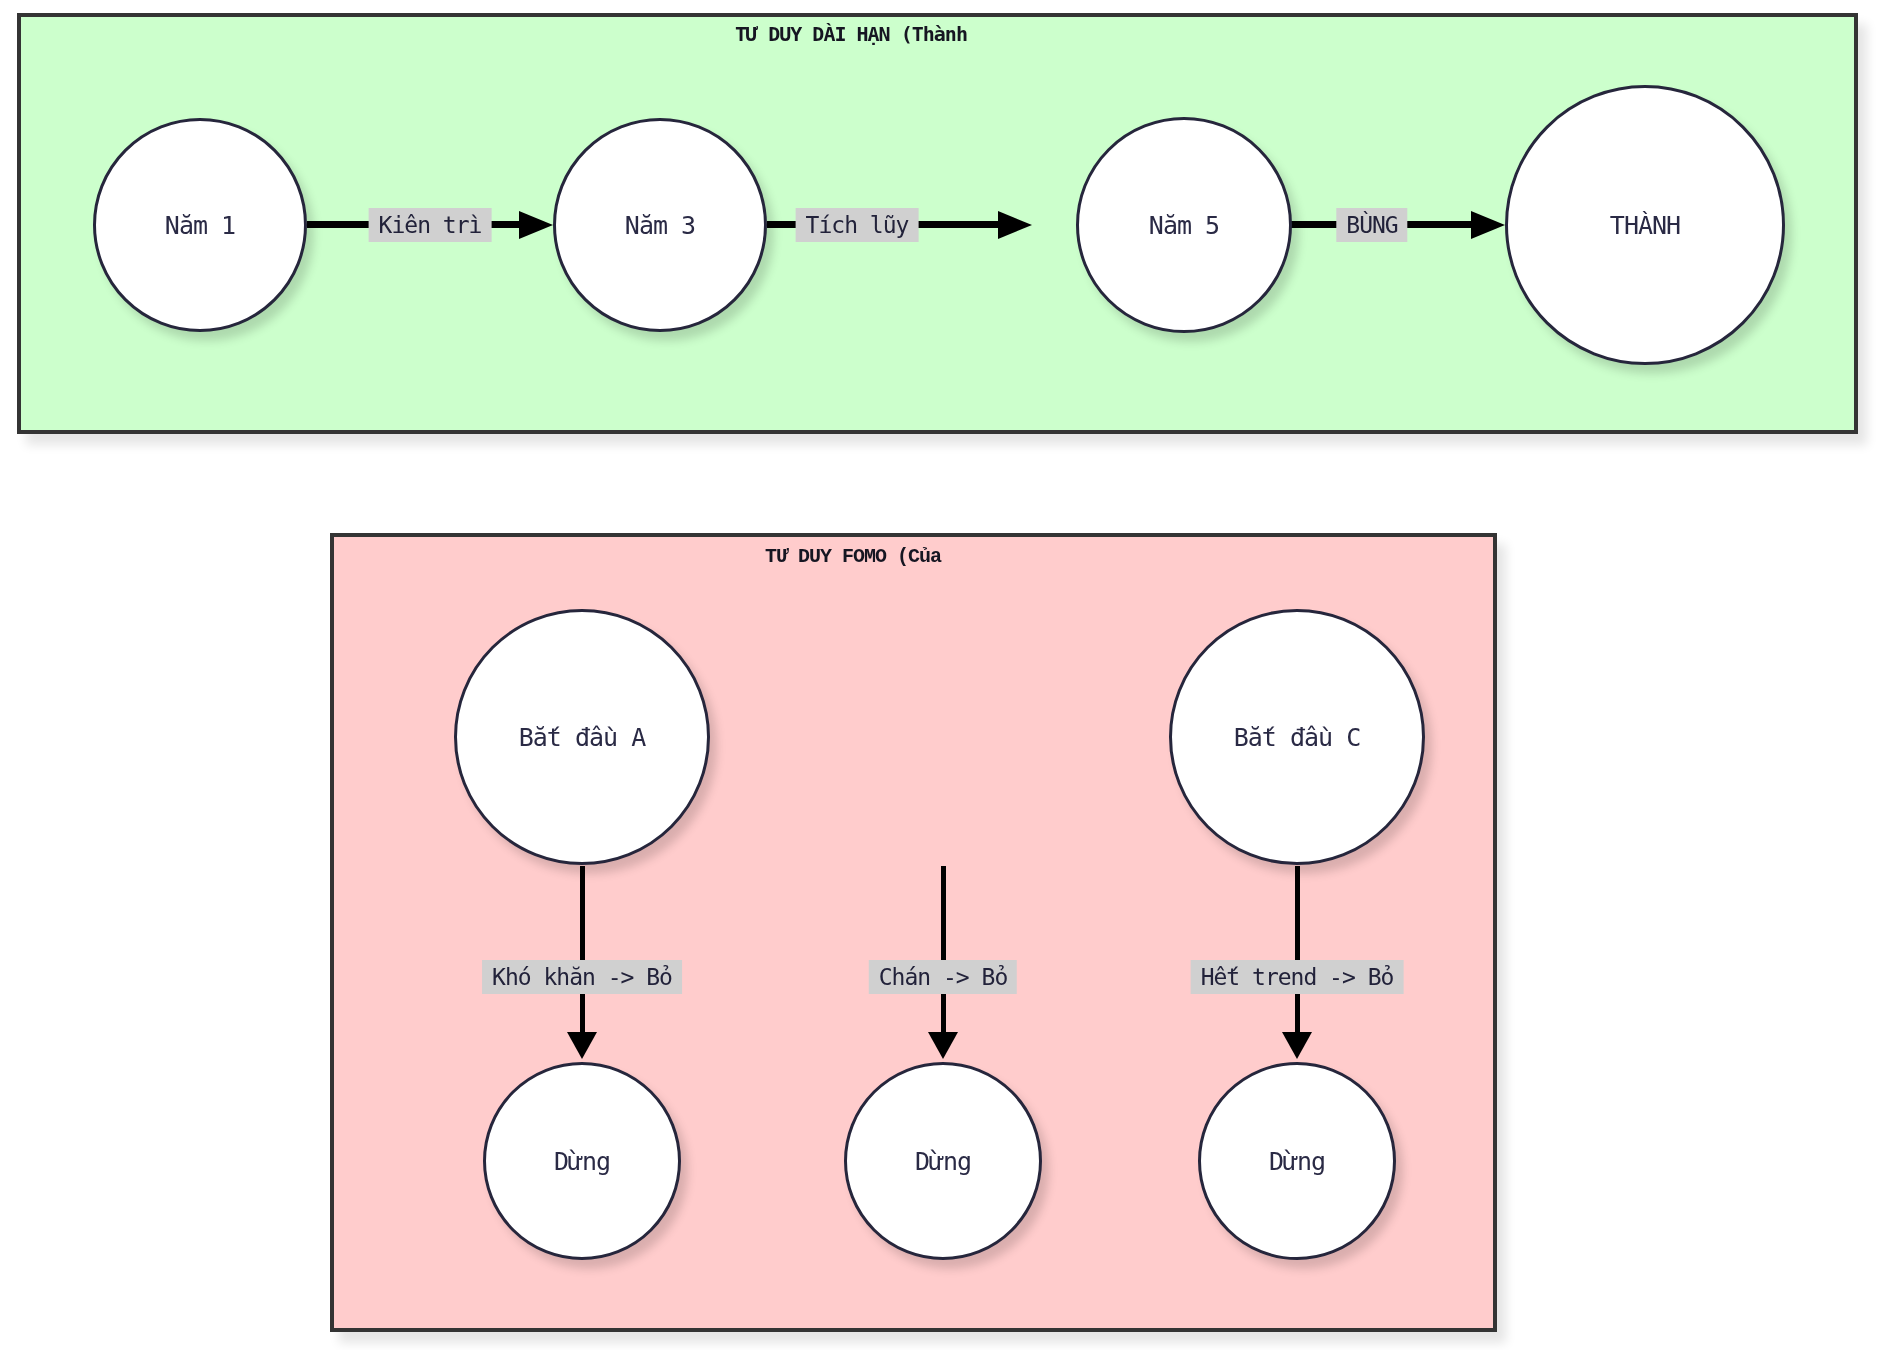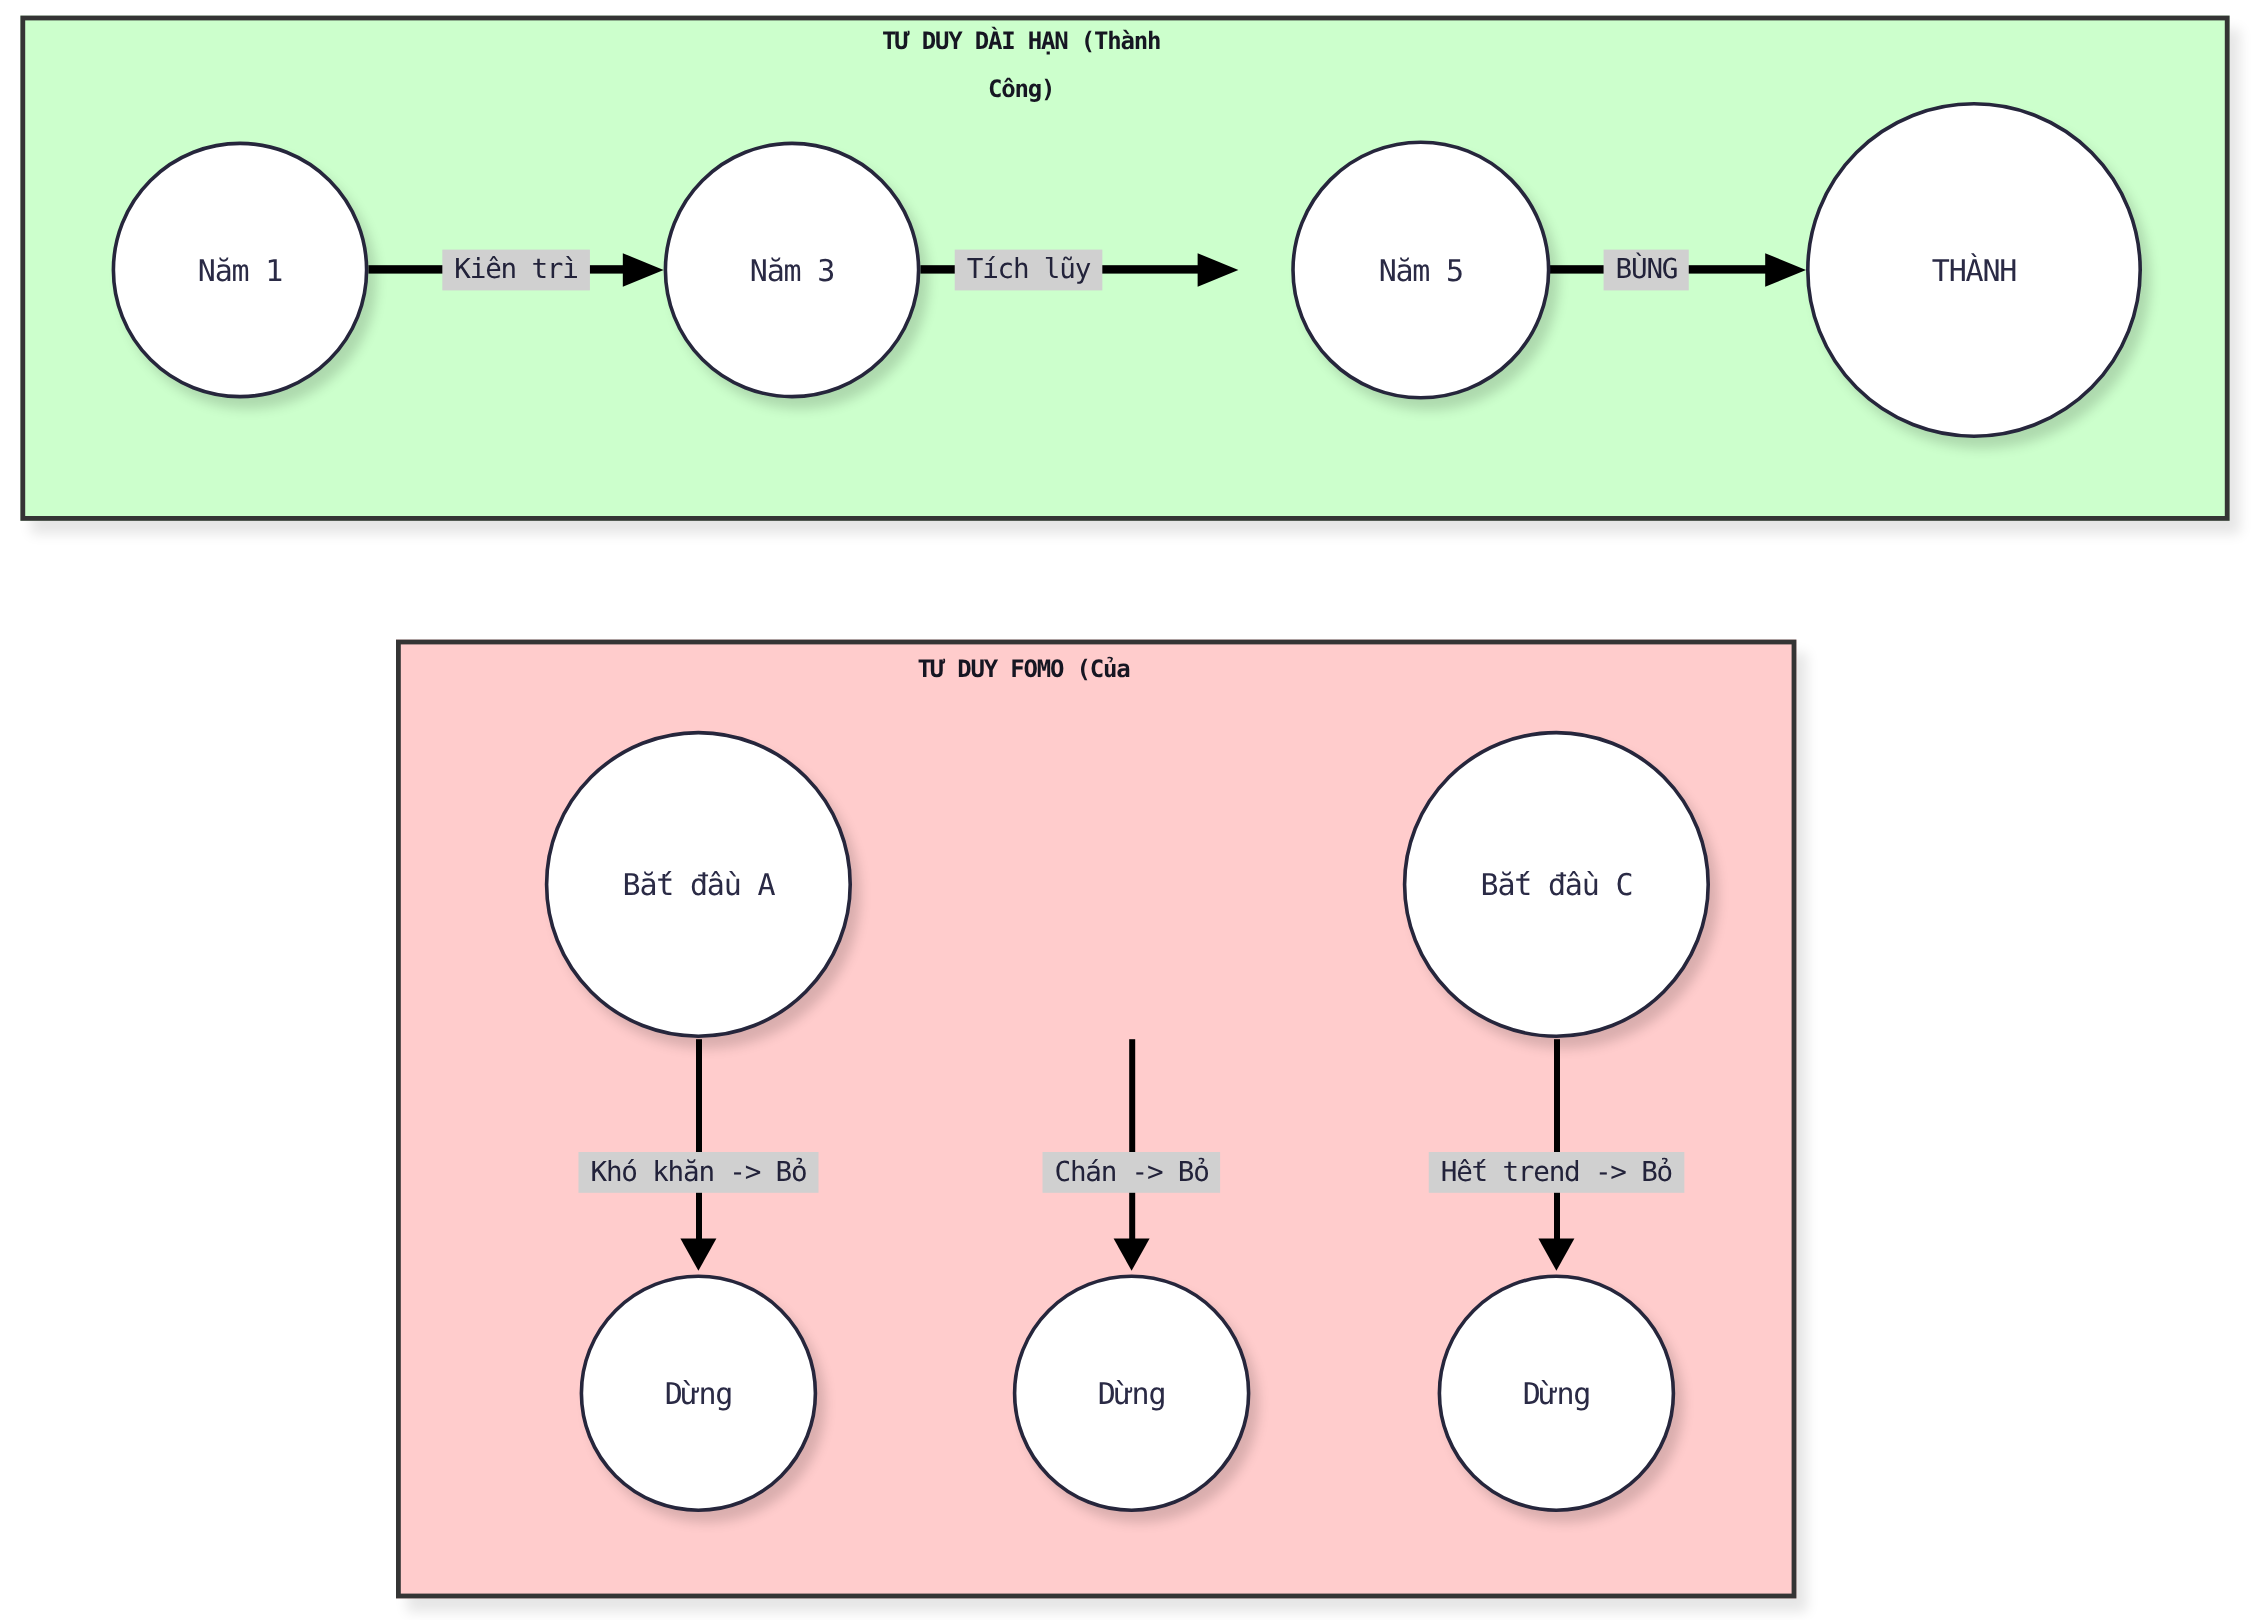--- a/index.html
+++ b/index.html
@@ -74,21 +74,20 @@
 </style>
 </head>
 <body>
 
 <div id="canvas">
 
   <div class="cluster" style="left:17px;top:13px;width:1841px;height:421px;background:#ccffcc;"></div>
 
   <div class="cluster-title" style="left:851px;top:14px;">
     <div>TƯ DUY DÀI HẠN (Thành</div>
-    <div>Công)</div>
   </div>
 
   <div class="hline" style="left:307px;top:221px;width:214px;"></div>
   <div class="ah-right" style="left:519px;top:211px;"></div>
 
   <div class="hline" style="left:767px;top:221px;width:233px;"></div>
   <div class="ah-right" style="left:998px;top:211px;"></div>
 
   <div class="hline" style="left:1248px;top:221px;width:225px;"></div>
   <div class="ah-right" style="left:1471px;top:211px;"></div>
@@ -105,21 +104,21 @@
   </div>
   <div class="node" style="left:1076px;top:117px;width:216px;height:216px;">
     <span class="node-label">Năm 5</span>
   </div>
   <div class="node" style="left:1505px;top:85px;width:280px;height:280px;">
     <span class="node-label">THÀNH</span>
   </div>
 
   <div class="cluster" style="left:330px;top:533px;width:1167px;height:799px;background:#ffcccc;"></div>
 
-  <div class="cluster-title" style="left:853px;top:537px;">
+  <div class="cluster-title" style="left:853px;top:537px;font-family:Liberation Mono, monospace;">
     <div>TƯ DUY FOMO (Của</div>
   </div>
 
   <div class="vline" style="left:580px;top:866px;height:168px;"></div>
   <div class="ah-down" style="left:567px;top:1032px;"></div>
   <span class="edge-label" style="left:582px;top:977px;">Khó khăn -&gt; Bỏ</span>
   <div class="node" style="left:454px;top:609px;width:256px;height:256px;">
     <span class="node-label">Bắt đầu A</span>
   </div>
   <div class="node" style="left:483px;top:1062px;width:198px;height:198px;">

